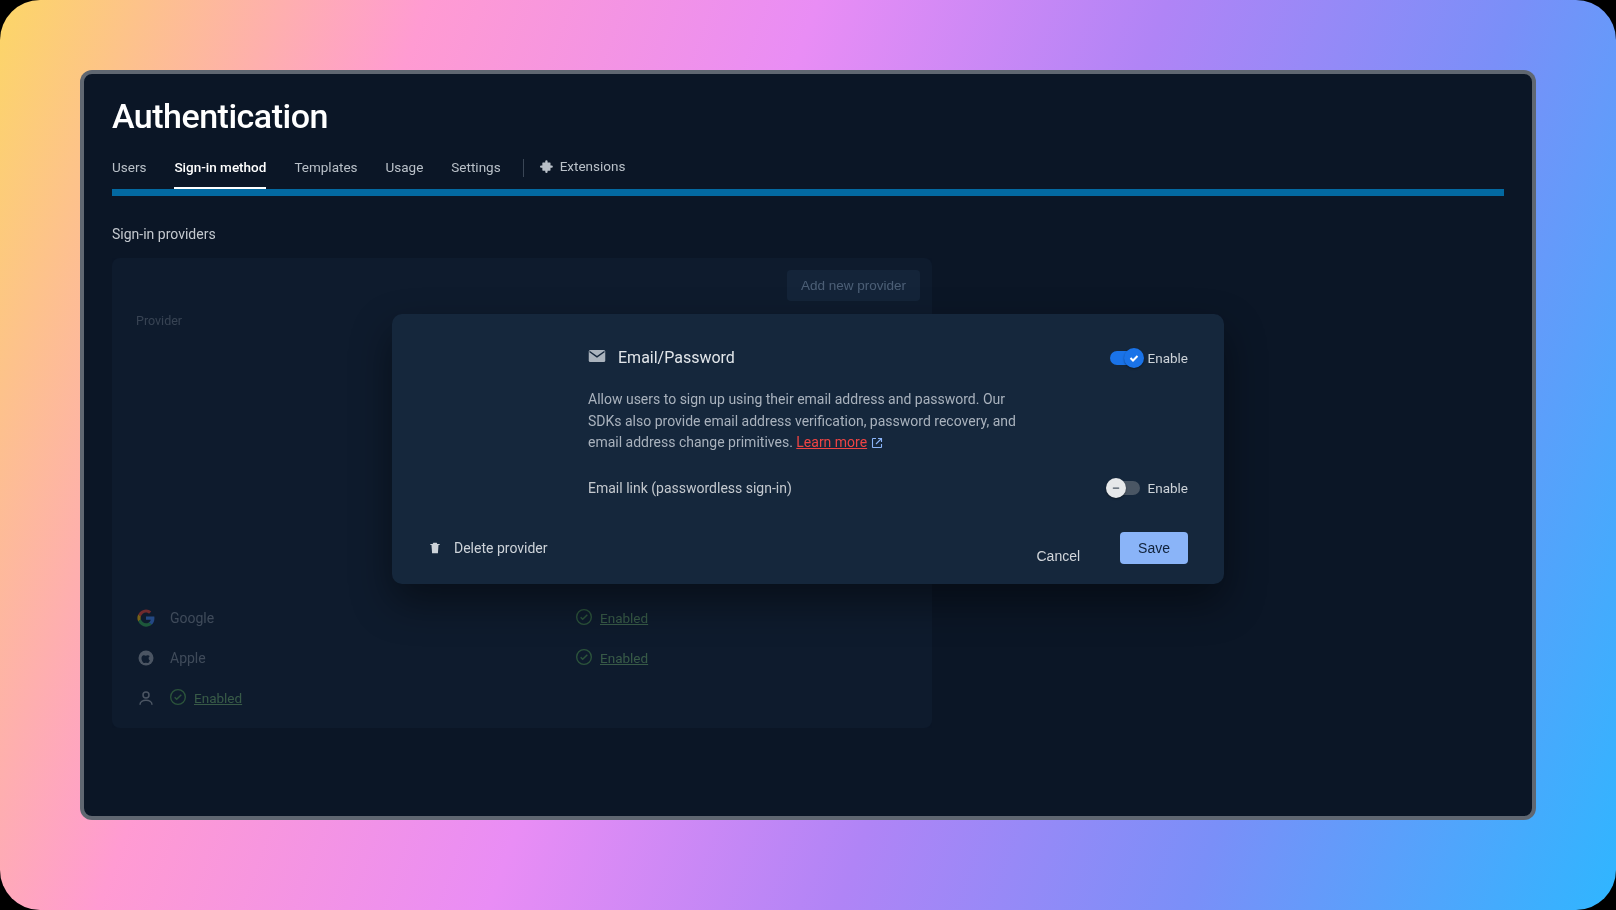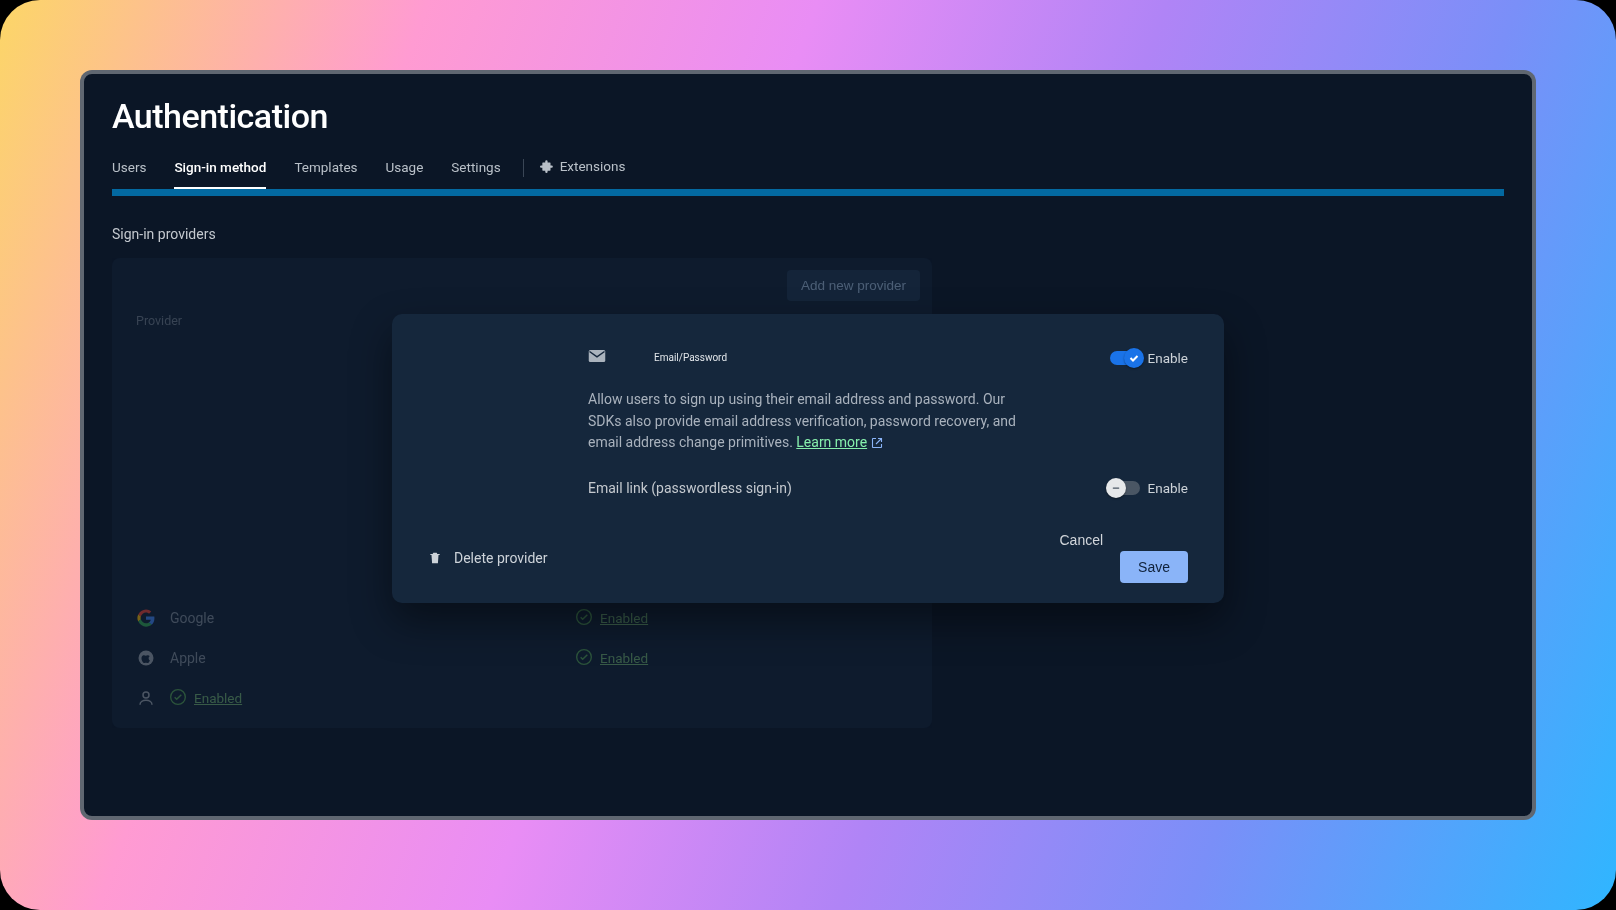--- a/index.html
+++ b/index.html
@@ -177,47 +177,47 @@
   .toggle.off { background:#4a5664; }
   .toggle.off .knob { left:-4px; background:#e6e8ea; color:#4a5664; }
 
   .desc {
     font-size: 14px;
     line-height: 1.55;
     color: #a9b2bd;
     margin-bottom: 24px;
     max-width: 440px;
   }
-  .desc a { color:#86efac; text-decoration:underline; }
+  .desc a { color:#ef4444; text-decoration:underline; }
   .ext-link-icon { margin-left:4px; vertical-align:-2px; color:#8ab4f8; }
 
   .secondary-row {
     display:flex; align-items:center; justify-content:space-between;
     margin-bottom: 30px;
   }
   .secondary-row .sec-label { font-size:14px; color:#c4c9cf; }
 
   .modal-footer {
     display:flex; align-items:center; justify-content:space-between;
     padding-top: 6px;
   }
   .delete-link {
     display:flex; align-items:center;
     color:#cdd3d9; font-size:14px; cursor:pointer;
   }
   .delete-link svg { margin-right:12px; }
-  .footer-actions { display:flex; align-items:flex-start; gap:17px; }
+  .footer-actions { display:flex; align-items:flex-end; gap:40px; }
   .cancel-btn {
     background:transparent; border:none; color:#d2d6db;
     font-size:14px; cursor:pointer;
   }
   .save-btn {
     background:#8ab4f8; color:#10223a; border:none;
     font-size:14px; font-weight:500;
-    padding:8px 18px; border-radius:4px; cursor:pointer;margin-top:19px;
+    padding:8px 18px; border-radius:4px; cursor:pointer;
   }
 </style>
 </head>
 <body>
 
 <div class="gradient-frame">
   <div class="app-window">
 
     <div class="page-title">Authentication</div>
 
@@ -317,21 +317,21 @@
     <div class="modal">
       <div class="modal-inner">
         <div class="provider-title-row">
           <div class="provider-title-left">
             <span class="p-icon">
               <svg width="18" height="14" viewBox="0 0 24 18" fill="#aab3bd">
                   <rect x="1" y="1" width="22" height="16" rx="2" fill="#aab3bd"></rect>
                   <path d="M2 3l10 7 10-7" fill="none" stroke="#15273c" stroke-width="2"></path>
                 </svg>
             </span>
-            <span style="font-size:10px;color:#e2e6ea;margin-left:36px;">Email/Password</span>
+            <span style="font-size:16px;color:#e2e6ea;">Email/Password</span>
           </div>
           <div class="enable-group">
             <div class="toggle on">
               <div class="knob">
                   <svg width="12" height="12" viewBox="0 0 24 24" fill="none" stroke="#fff" stroke-width="4">
                     <path d="M5 12l5 5 9-9"></path>
                   </svg>
                 </div>
             </div>
             <span class="lbl">Enable</span>

